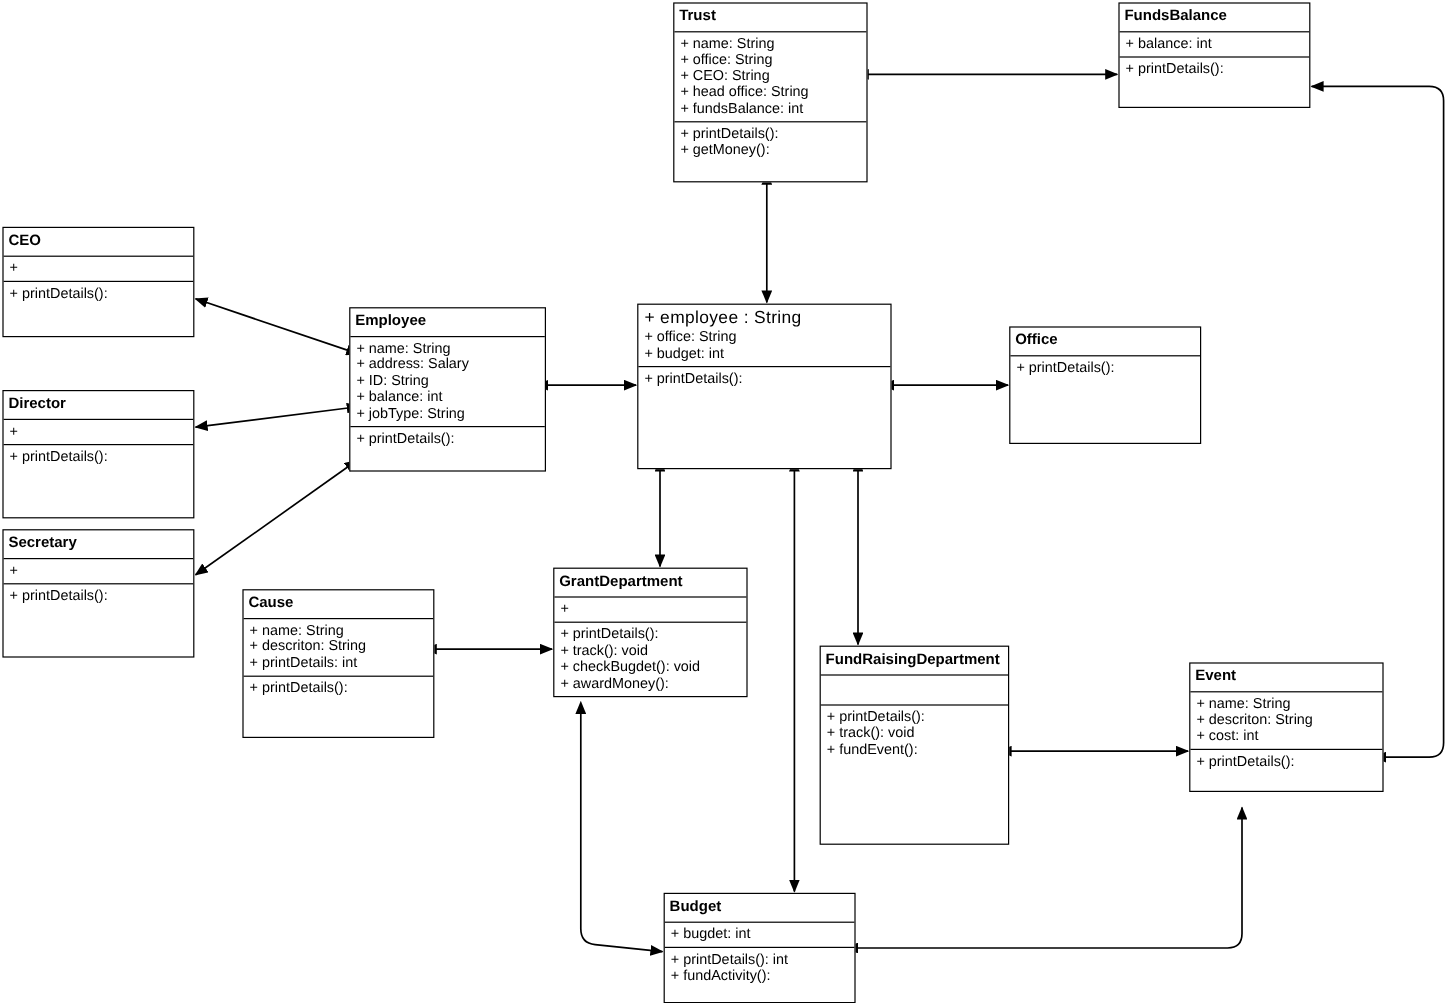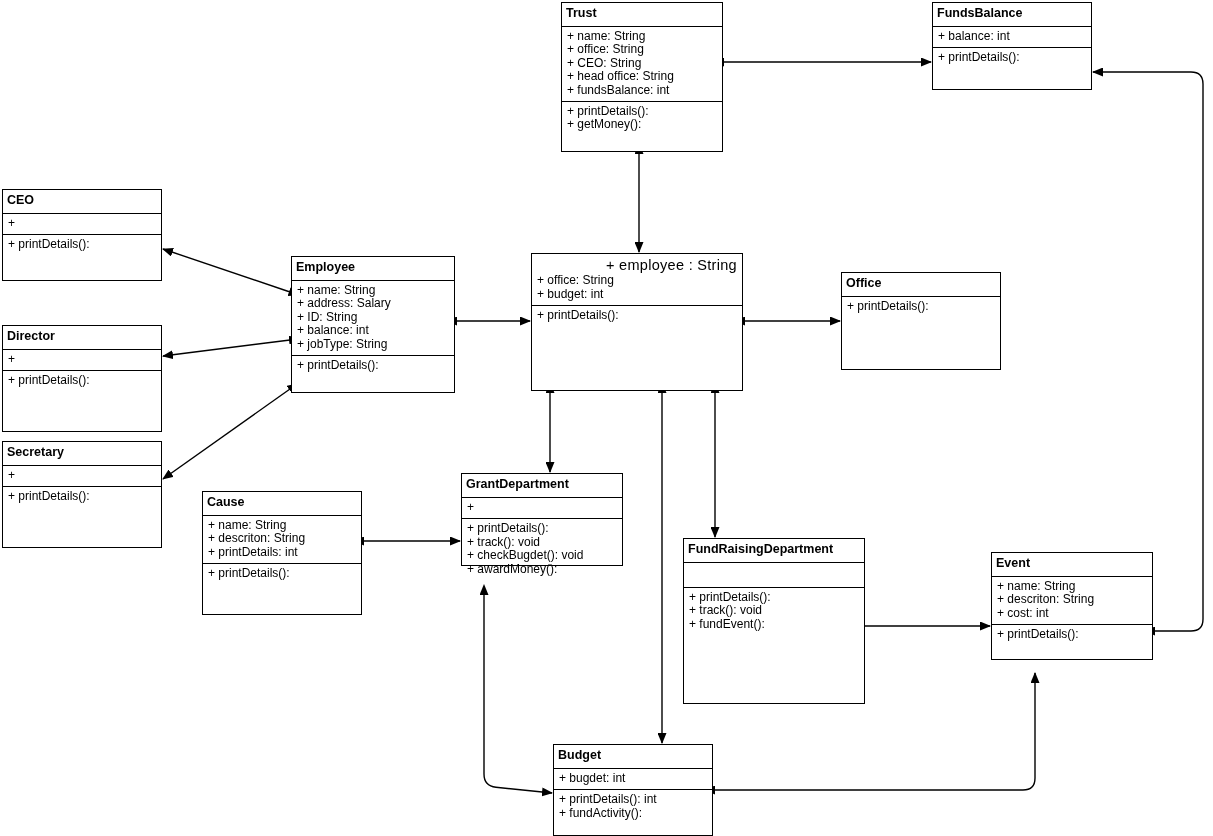--- a/index.html
+++ b/index.html
@@ -54,21 +54,20 @@
   .uml-line {
     font-size: 12px;
     color: #000000;
     line-height: 1.12;
     white-space: nowrap;
   }
   .uml-line.big {
     font-size: 14.5px;
     line-height: 1.18;
     letter-spacing: 0.3px;
-    text-align: right;
   }
   .uml-attrs.empty {
     min-height: 17px;
   }
 </style>
 </head>
 <body>
 
 <div id="canvas">
   <svg id="wires" viewBox="0 0 1213 836" xmlns="http://www.w3.org/2000/svg">
@@ -171,21 +170,21 @@
         <div class="uml-ops">
           <div class="uml-line">+ printDetails():</div>
         </div>
       </div>
       <div class="uml-class" style="left: 841px; top: 272px; width: 160px; height: 98px;">
         <div class="uml-title">Office</div>
         <div class="uml-ops">
           <div class="uml-line">+ printDetails():</div>
         </div>
       </div>
-      <div class="uml-class" style="left: 461px; top: 473px; width: 162px; height: 93px;">
+      <div class="uml-class" style="left: 461px; top: 473px; width: 162px; height: 108px;">
         <div class="uml-title">GrantDepartment</div>
         <div class="uml-attrs">
           <div class="uml-line">+</div>
         </div>
         <div class="uml-ops">
           <div class="uml-line">+ printDetails():</div>
           <div class="uml-line">+ track(): void</div>
           <div class="uml-line">+ checkBugdet(): void</div>
           <div class="uml-line">+ awardMoney():</div>
         </div>
@@ -194,21 +193,21 @@
         <div class="uml-title">Cause</div>
         <div class="uml-attrs">
           <div class="uml-line">+ name: String</div>
           <div class="uml-line">+ descriton: String</div>
           <div class="uml-line">+ printDetails: int</div>
         </div>
         <div class="uml-ops">
           <div class="uml-line">+ printDetails():</div>
         </div>
       </div>
-      <div class="uml-class" style="left: 683px; top: 538px; width: 182px; height: 166px;">
+      <div class="uml-class" style="left: 683px; top: 538px; width: 158px; height: 166px;">
         <div class="uml-title">FundRaisingDepartment</div>
         <div class="uml-attrs empty"></div>
         <div class="uml-ops">
           <div class="uml-line">+ printDetails():</div>
           <div class="uml-line">+ track(): void</div>
           <div class="uml-line">+ fundEvent():</div>
         </div>
       </div>
       <div class="uml-class" style="left: 991px; top: 552px; width: 162px; height: 108px;">
         <div class="uml-title">Event</div>

